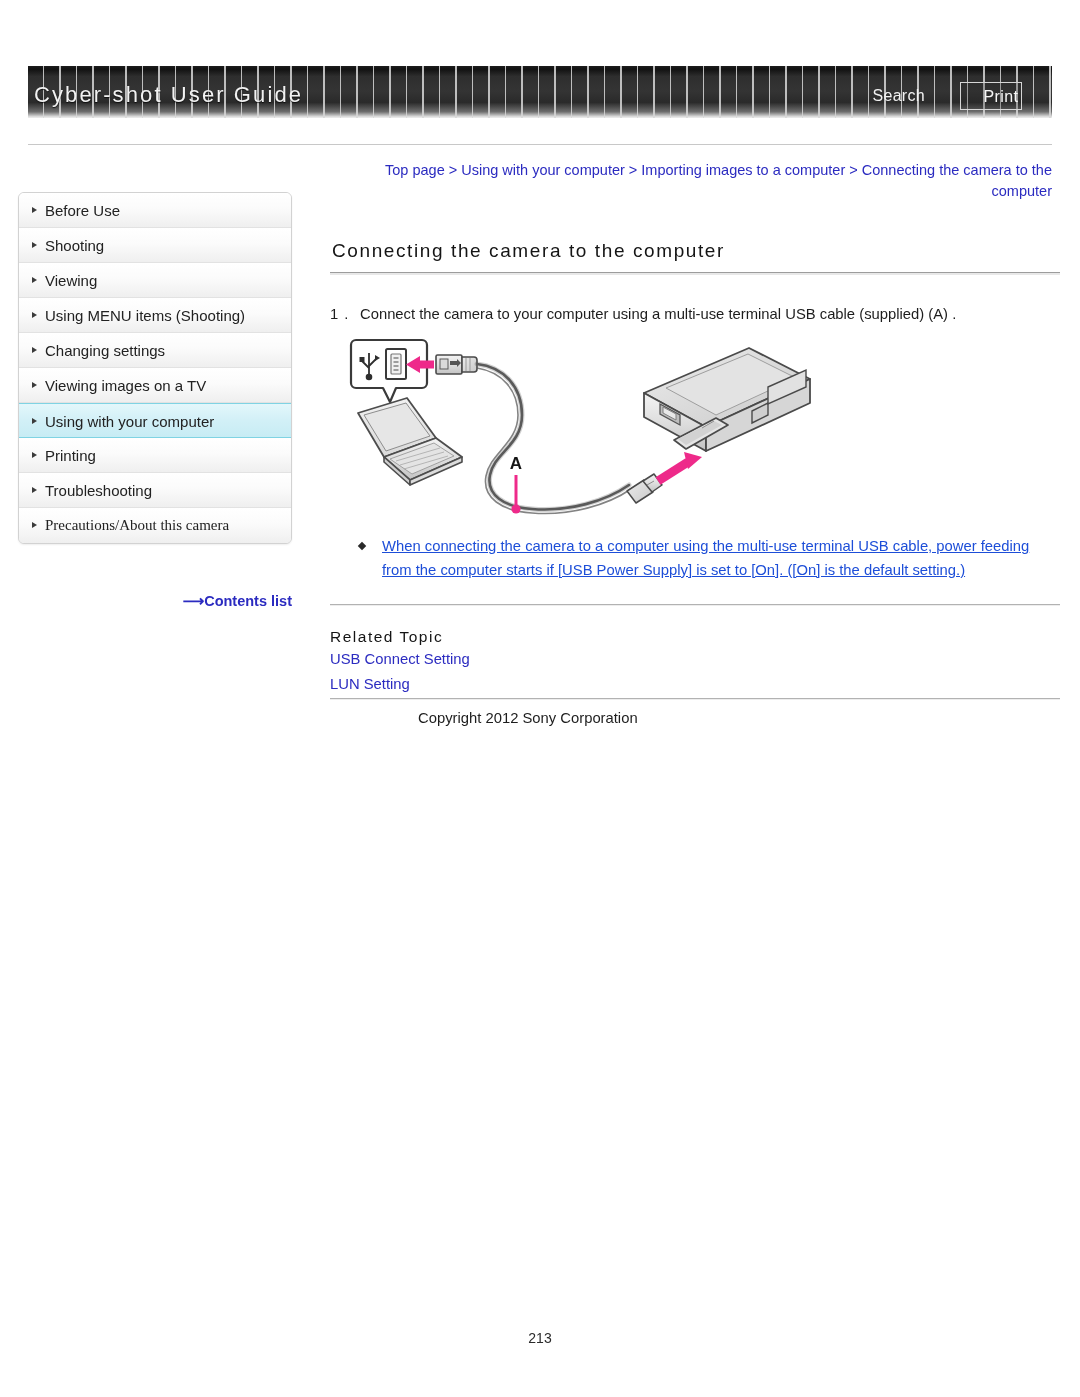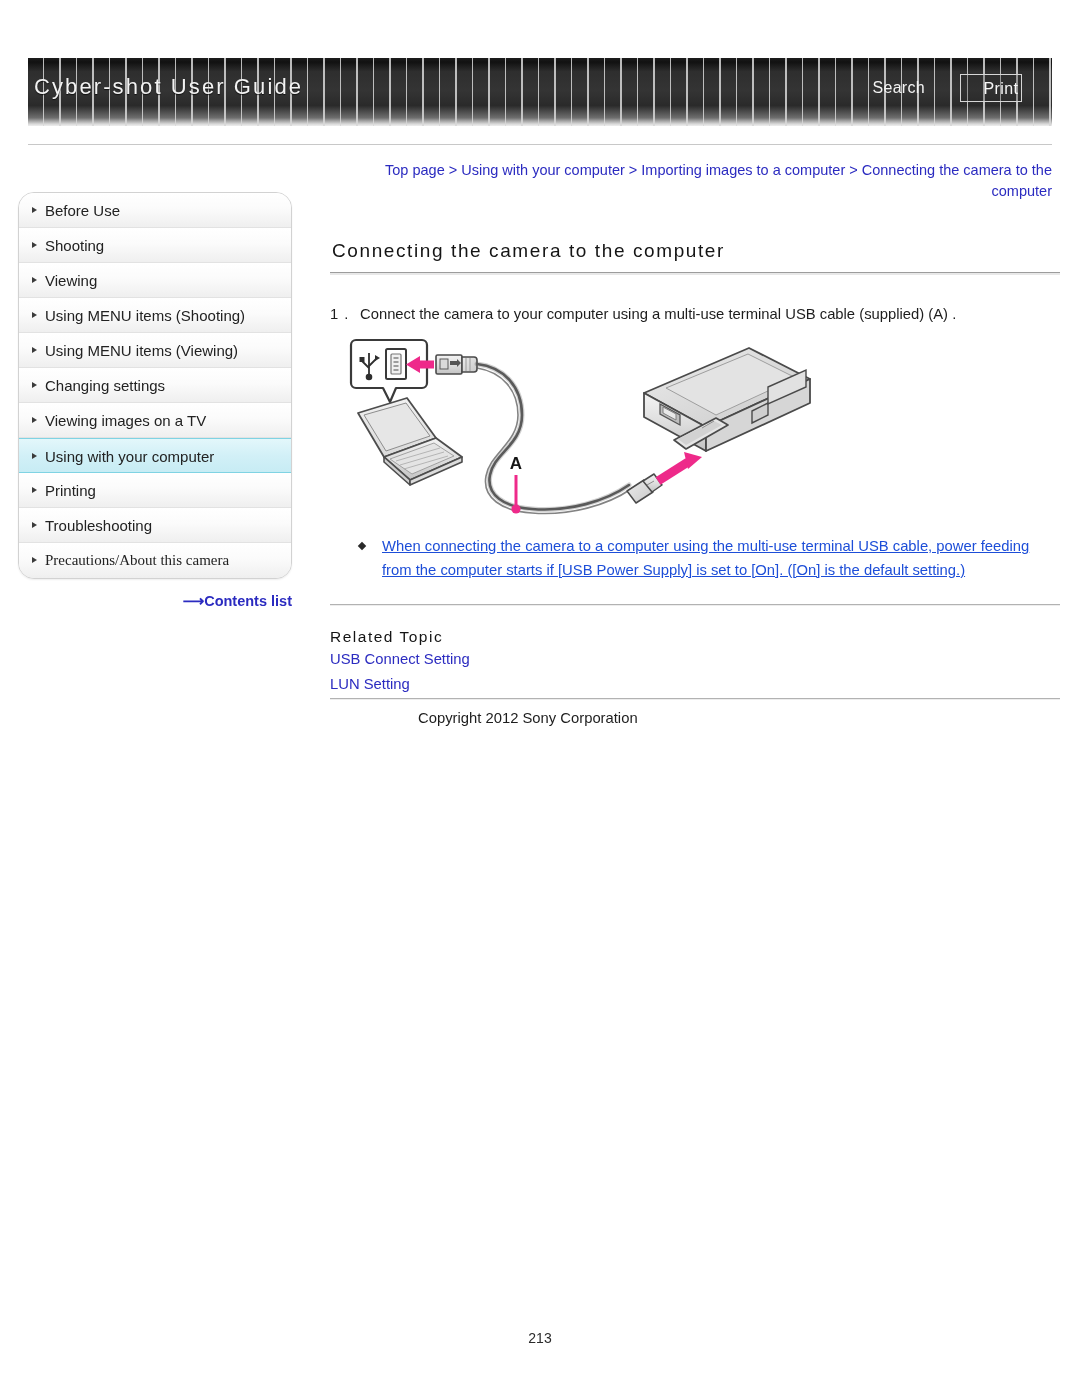--- a/index.html
+++ b/index.html
@@ -13,23 +13,23 @@
     position: relative;
     font-family: "Liberation Sans", sans-serif;
     color: #1a1a1a;
     overflow: hidden;
   }
 
   
   .banner {
     position: absolute;
     left: 28px;
-    top: 58px;
+    top: 66px;
     width: 1024px;
-    height: 68px;
+    height: 52px;
     background:
       linear-gradient(to bottom,
         #1d1d1d 0%,
         #111111 6%,
         #2e2e2e 20%,
         #343434 48%,
         #2a2a2a 70%,
         #6e6e6e 88%,
         #d8d8d8 97%,
         #efefef 100%);
@@ -102,21 +102,21 @@
     color: #2b2bc0;
   }
 
   
   .sidebar {
     position: absolute;
     left: 18px;
     top: 192px;
     width: 274px;
     border: 1px solid #d2d2d2;
-    border-radius: 16px;
+    border-radius: 6px;
     background: #fbfbfb;
     box-sizing: border-box;
     overflow: hidden;
     box-shadow: 0 1px 2px rgba(0,0,0,0.07);
   }
   .nav-item {
     position: relative;
     height: 35px;
     line-height: 35px;
     padding-left: 26px;
@@ -308,23 +308,20 @@
     <span>Before Use</span>
   </div>
   <div class="nav-item">
     <span>Shooting</span>
   </div>
   <div class="nav-item">
     <span>Viewing</span>
   </div>
   <div class="nav-item">
     <span>Using MENU items (Shooting)</span>
-  </div>
-  <div class="nav-item">
-    <span>Using MENU items (Viewing)</span>
   </div>
   <div class="nav-item">
     <span>Changing settings</span>
   </div>
   <div class="nav-item">
     <span>Viewing images on a TV</span>
   </div>
   <div class="nav-item active">
     <span>Using with your computer</span>
   </div>

